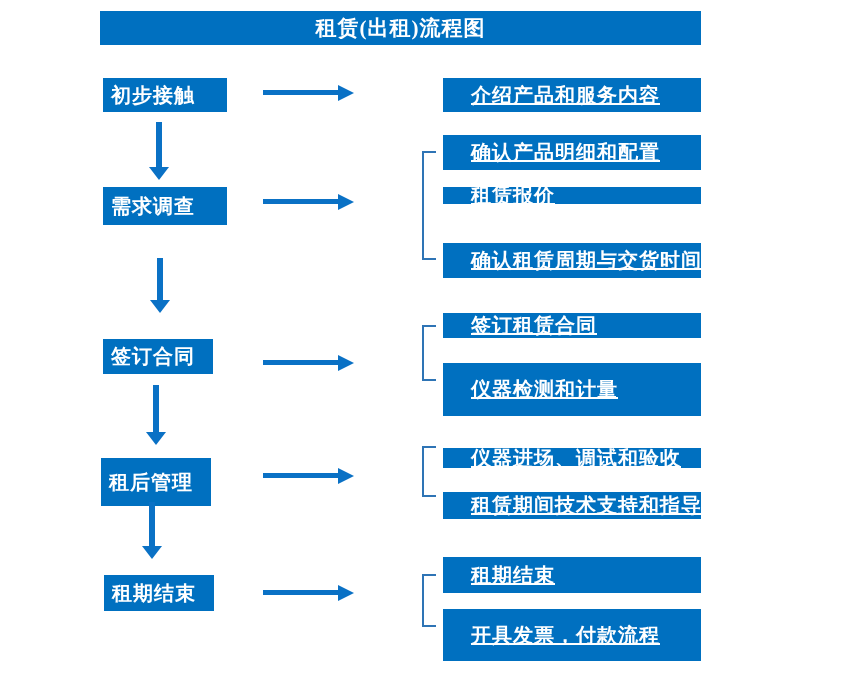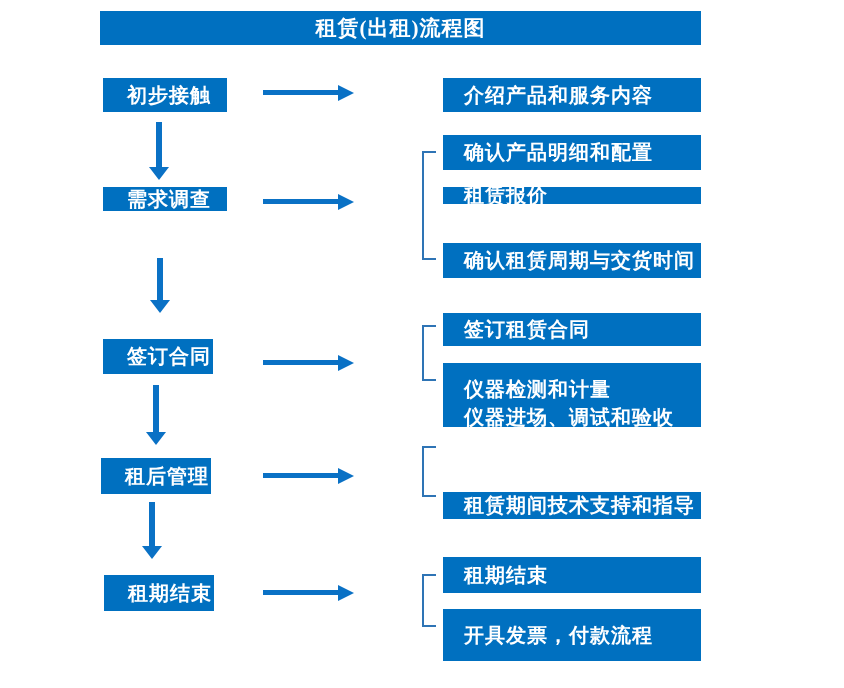--- a/index.html
+++ b/index.html
@@ -22,22 +22,22 @@
     font-weight: bold;
     letter-spacing: 1px;
     box-sizing: border-box;
     white-space: nowrap;
   }
   .title-bar {
     left: 100px; top: 11px; width: 601px; height: 34px;
     justify-content: center;
     font-size: 21px;
   }
-  .step { padding-left: 24px; }
-  .detail { left: 443px; width: 258px; padding-left: 21px; }
+  .step { padding-left: 8px; }
+  .detail { left: 443px; width: 258px; padding-left: 28px; text-decoration: underline; }
 
   
   .h-arrow {
     position: absolute;
     width: 75px; height: 5px;
     background: #0A71C5;
   }
   .h-arrow::after {
     content: "";
     position: absolute;
@@ -75,32 +75,32 @@
   }
 </style>
 </head>
 <body>
 
 <div class="canvas">
 
   <div class="box title-bar">租赁(出租)流程图</div>
 
   <div class="box step" style="left:103px;top:78px;width:124px;height:34px">初步接触</div>
-  <div class="box step" style="left:103px;top:187px;width:124px;height:24px">需求调查</div>
+  <div class="box step" style="left:103px;top:187px;width:124px;height:38px">需求调查</div>
   <div class="box step" style="left:103px;top:339px;width:110px;height:35px">签订合同</div>
-  <div class="box step" style="left:101px;top:458px;width:110px;height:36px">租后管理</div>
+  <div class="box step" style="left:101px;top:458px;width:110px;height:48px">租后管理</div>
   <div class="box step" style="left:104px;top:575px;width:110px;height:36px">租期结束</div>
 
   <div class="box detail" style="top:78px;height:34px">介绍产品和服务内容</div>
   <div class="box detail" style="top:135px;height:35px">确认产品明细和配置</div>
   <div class="box detail" style="top:187px;height:17px">租赁报价</div>
   <div class="box detail" style="top:243px;height:35px">确认租赁周期与交货时间</div>
-  <div class="box detail" style="top:313px;height:33px">签订租赁合同</div>
+  <div class="box detail" style="top:313px;height:25px">签订租赁合同</div>
   <div class="box detail" style="top:363px;height:53px">仪器检测和计量</div>
-  <div class="box detail" style="top:407px;height:20px">仪器进场、调试和验收</div>
+  <div class="box detail" style="top:448px;height:20px">仪器进场、调试和验收</div>
   <div class="box detail" style="top:492px;height:27px">租赁期间技术支持和指导</div>
   <div class="box detail" style="top:557px;height:36px">租期结束</div>
   <div class="box detail" style="top:609px;height:52px">开具发票，付款流程</div>
 
   <div class="h-arrow" style="left:263px;top:90px"></div>
   <div class="h-arrow" style="left:263px;top:199px"></div>
   <div class="h-arrow" style="left:263px;top:360px"></div>
   <div class="h-arrow" style="left:263px;top:473px"></div>
   <div class="h-arrow" style="left:263px;top:590px"></div>
 

